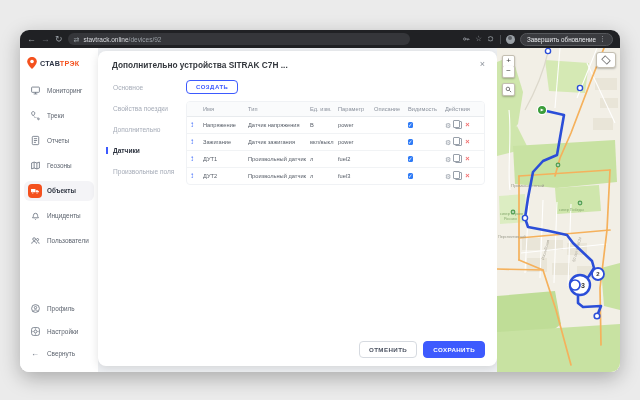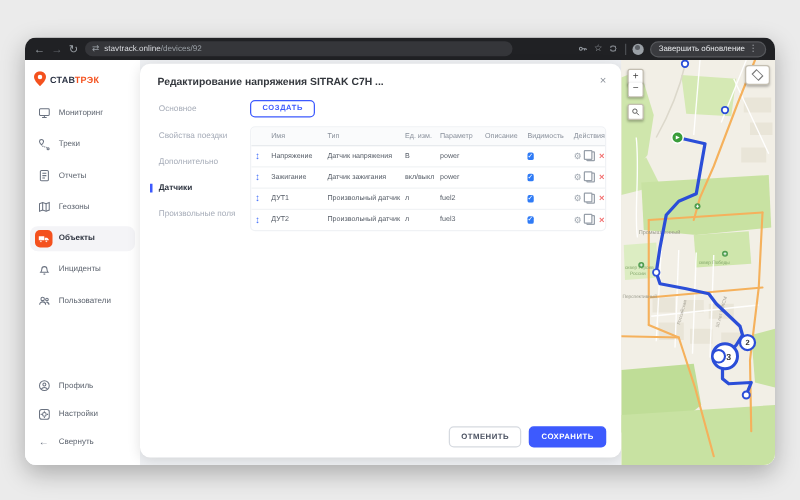--- a/index.html
+++ b/index.html
@@ -17,21 +17,21 @@
   .chrome-sp{flex:1;}
   .mini-ic{color:#9aa0a6;font-size:7.5px;line-height:1;display:flex;align-items:center;}
   .sep{width:1px;height:9px;background:#4a4d51;}
   .avatar{width:9px;height:9px;border-radius:50%;background:#9aa0a6;position:relative;}
   .avatar::after{content:"";position:absolute;left:2.5px;top:1.5px;width:4px;height:4px;border-radius:50%;background:#5c6066;}
   .update-pill{display:flex;align-items:center;gap:3px;background:#3a3b3f;border:1px solid #55575b;color:#e8eaed;
                font-size:6.3px;padding:1.5px 6px;border-radius:8px;white-space:nowrap;}
   .kebab{color:#bdc1c6;font-size:7px;}
   
   .app{flex:1;display:flex;min-height:0;background:#eef0f3;}
-  .sidebar{width:92px;background:#fff;display:flex;flex-direction:column;padding-top:5px;flex:0 0 auto;}
+  .sidebar{width:78px;background:#fff;display:flex;flex-direction:column;padding-top:5px;flex:0 0 auto;}
   .side-logo{display:flex;align-items:center;gap:3px;padding:4px 4px 9px 7px;}
   .logo-txt{font-size:7.2px;font-weight:bold;letter-spacing:.2px;}
   .logo-txt .p1{color:#2c3344;} .logo-txt .p2{color:#f4511e;}
   .side-item{display:flex;align-items:center;gap:5px;padding:3px 4px;margin:2.5px 4px;border-radius:6px;
              color:#5c636e;font-size:6.4px;cursor:default;}
   .side-item .ic{width:14px;height:14px;display:flex;align-items:center;justify-content:center;flex:0 0 auto;}
   .side-item.active{background:#f4f4f7;color:#2e3440;font-weight:bold;}
   .side-item.active .ic{background:#f4511e;border-radius:4px;}
   .side-sp{flex:1;}
   .side-foot{padding-bottom:6px;}
@@ -215,21 +215,21 @@
           <div class="side-item">
             <span class="ic" style="color:#6a7280;font-size:8px;">←</span>
             <span>Свернуть</span>
           </div>
         </div>
       </div>
 
       <div class="content">
         <div class="modal">
           <div class="modal-head">
-            <span class="modal-title">Редактирование напряжения SITRAK C7H ...</span>
+            <span class="modal-title">Дополнительно устройства SITRAK C7H ...</span>
             <span class="modal-close">×</span>
           </div>
           <div class="modal-body">
             <div class="tabs">
               <div class="tab">Основное</div>
               <div class="tab">Свойства поездки</div>
               <div class="tab">Дополнительно</div>
               <div class="tab active">Датчики</div>
               <div class="tab">Произвольные поля</div>
             </div>

